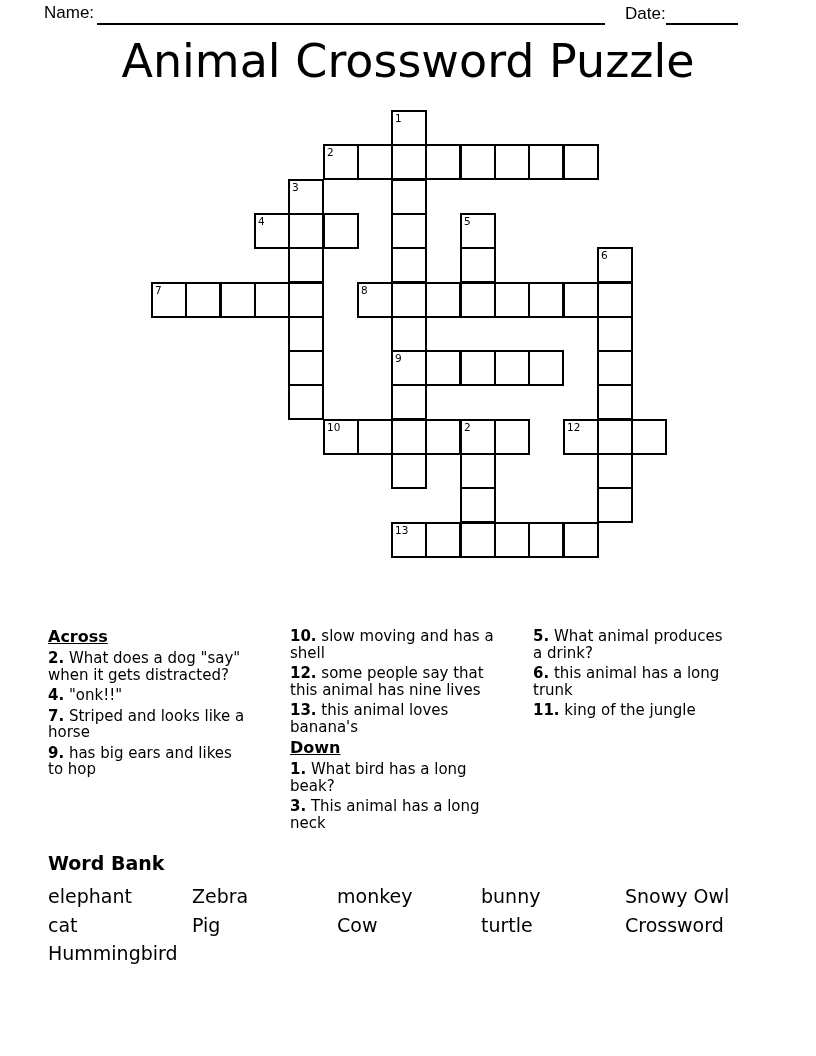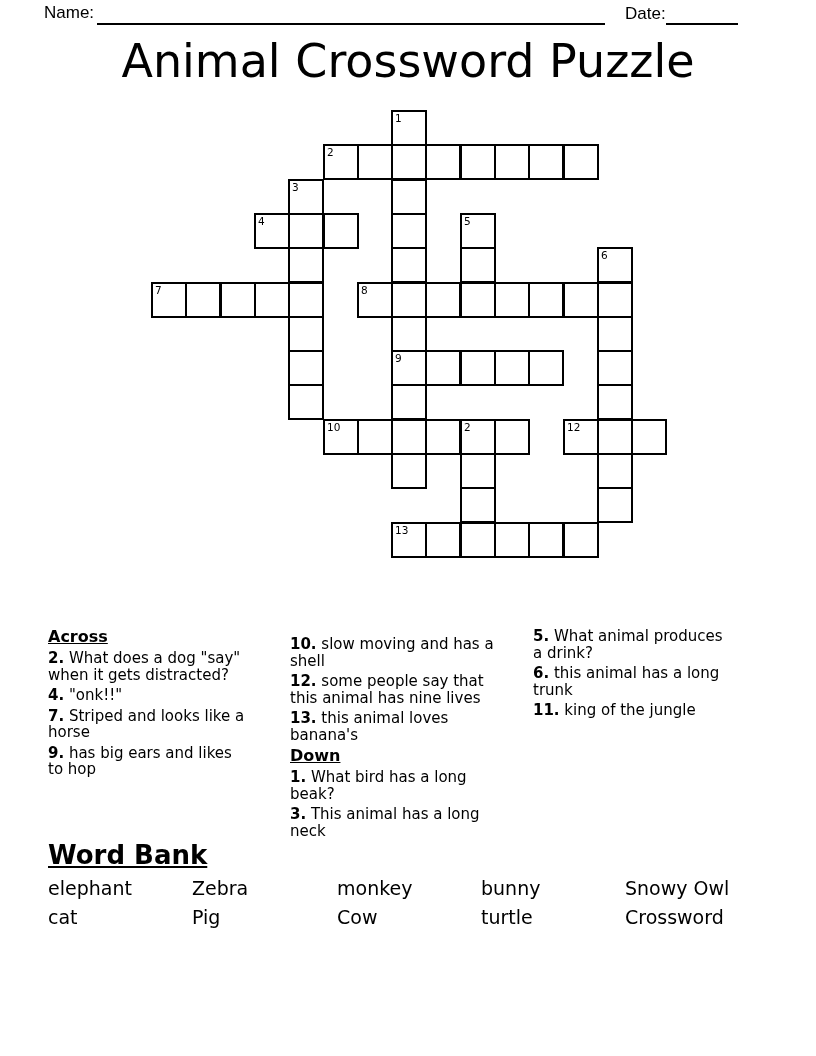--- a/index.html
+++ b/index.html
@@ -62,21 +62,21 @@
     font-weight: normal;
   }
 
   
   .clue-col {
     position: absolute;
     top: 628px;
     width: 240px;
   }
   #clue-col-1 { left: 48px; }
-  #clue-col-2 { left: 290px; margin-top: 8px; }
+  #clue-col-2 { left: 290px; }
   #clue-col-3 { left: 533px; }
   .clue-heading {
     font-size: 16px;
     font-weight: bold;
     text-decoration: underline;
     line-height: 17px;
     margin: 0 0 5px 0;
   }
   p.clue {
     font-size: 15px;
@@ -86,25 +86,24 @@
   p.clue .cnum { font-weight: bold; }
   p.clue .ctext { white-space: pre-line; }
 
   
   #word-bank {
     position: absolute;
     left: 48px; top: 843px;
     width: 740px;
   }
   #word-bank-heading {
-    font-size: 26px;
+    font-size: 19px;
     font-weight: bold;
-    text-decoration: underline;
     line-height: 25px;
-    margin: 0 0 6px 0;
+    margin: 8px 0 6px 0;
   }
   #word-bank-grid {
     display: grid;
     grid-template-columns: 144px 145px 144px 144px auto;
     font-size: 19px;
     line-height: 28.5px;
   }
   .wb-word { white-space: nowrap; }
 </style>
 </head>
@@ -251,14 +250,15 @@
       <span class="wb-word">elephant</span>
       <span class="wb-word">Zebra</span>
       <span class="wb-word">monkey</span>
       <span class="wb-word">bunny</span>
       <span class="wb-word">Snowy Owl</span>
       <span class="wb-word">cat</span>
       <span class="wb-word">Pig</span>
       <span class="wb-word">Cow</span>
       <span class="wb-word">turtle</span>
       <span class="wb-word">Crossword</span>
+      <span class="wb-word">Hummingbird</span>
     </div>
 </div>
 
 </body></html>

